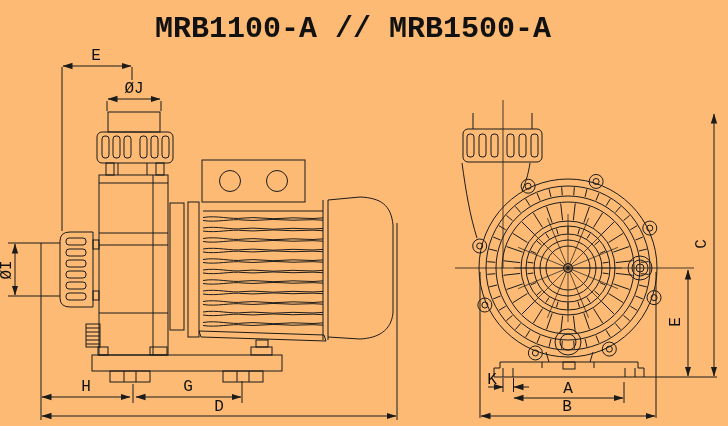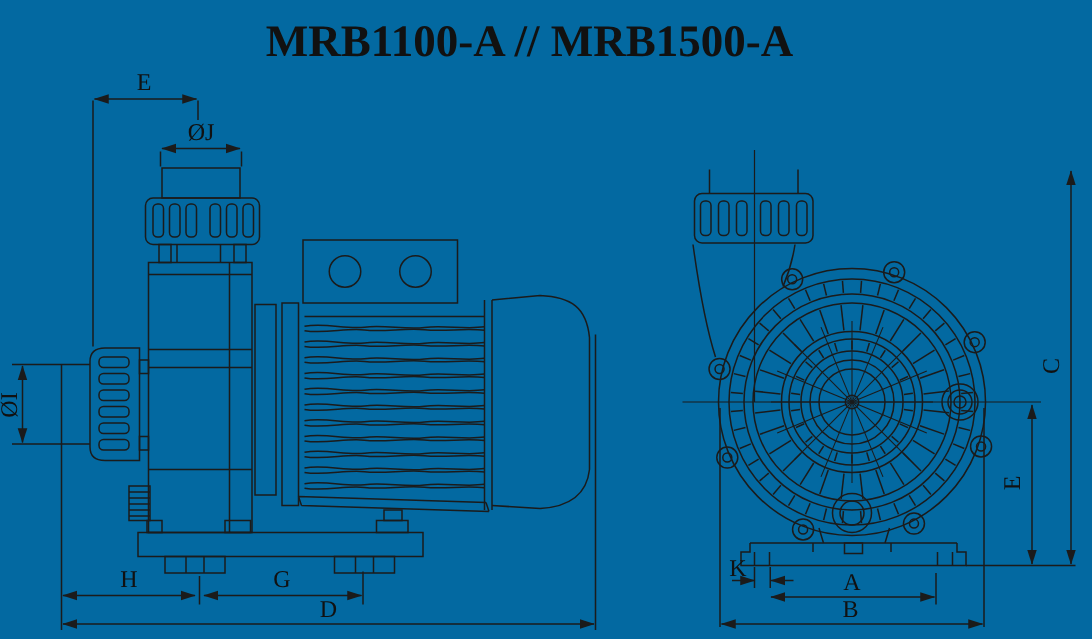--- a/index.html
+++ b/index.html
@@ -1,17 +1,17 @@
 <!DOCTYPE html>
 <html><head>
 <meta charset="utf-8">
 <style>
   html,body{margin:0;padding:0;background:#e9e9e9;}
-  .page{position:relative;width:728px;height:426px;background:#0369a1;overflow:hidden;
-        font-family:Liberation Serif, serif;}
+  .page{position:relative;width:728px;height:426px;background:#fdba74;overflow:hidden;
+        font-family:Liberation Mono, monospace;}
   svg{display:block}
   text{fill:#111;}
   .dim-label{font-size:16px;}
   .title{font-size:30px;font-weight:bold;}
 </style>
 </head>
 <body>
 
 <div class="page">
 <svg width="728" height="426" viewBox="0 0 728 426">

